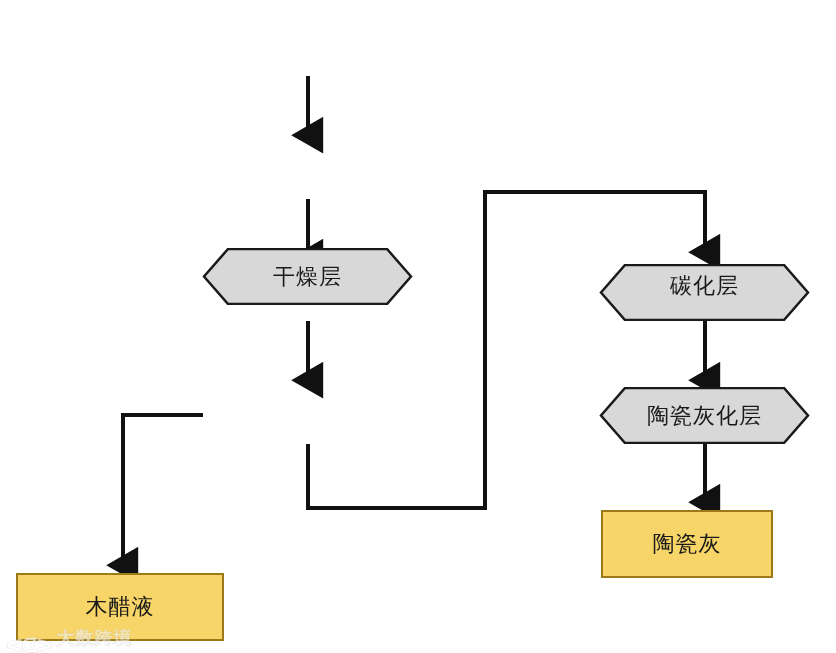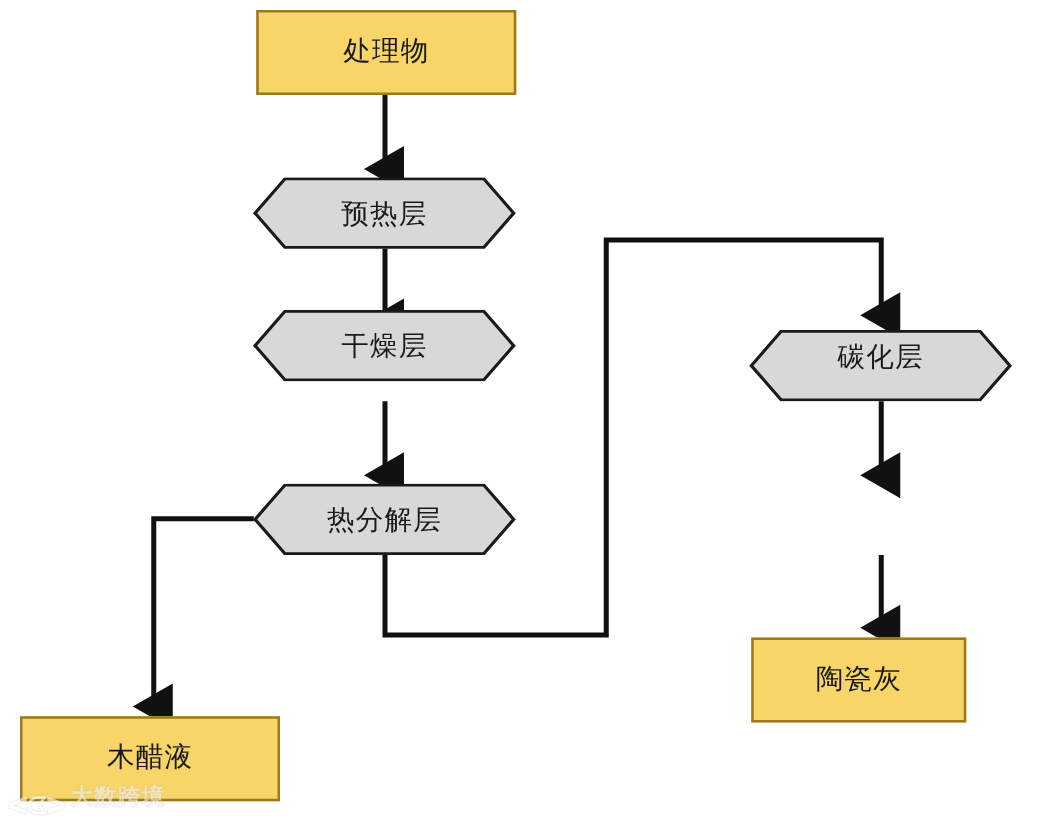--- a/index.html
+++ b/index.html
@@ -108,52 +108,43 @@
 
     <path d="M203,415 L123,415 L123,566" stroke="#111111" stroke-width="4" fill="none" marker-end="url(#arrow)"></path>
 
     <path d="M308,444 L308,508 L485,508 L485,192 L705,192 L705,253" stroke="#111111" stroke-width="4" fill="none" marker-end="url(#arrow)"></path>
 
     <path d="M705,321 L705,381" stroke="#111111" stroke-width="4" fill="none" marker-end="url(#arrow)"></path>
 
     <path d="M705,444 L705,503" stroke="#111111" stroke-width="4" fill="none" marker-end="url(#arrow)"></path>
   </svg>
 
-  <div class="node node-box" style="left:205px; top:8px; width:208px; height:68px;">
-    <span>处理物</span>
-  </div>
 
-  <div class="hexwrap" style="left:202px; top:142px; width:211px; height:57px;">
-    <svg width="211" height="57" viewBox="0 0 211 57">
-      <polygon points="26,1 185,1 209,28.5 185,56 26,56 2,28.5" fill="#D8D8D8" stroke="#1a1a1a" stroke-width="2.5"></polygon>
-    </svg>
-    <div class="hexlabel">预热层</div>
-  </div>
 
   <div class="hexwrap" style="left:202px; top:248px; width:211px; height:57px;">
     <svg width="211" height="57" viewBox="0 0 211 57">
       <polygon points="26,1 185,1 209,28.5 185,56 26,56 2,28.5" fill="#D8D8D8" stroke="#1a1a1a" stroke-width="2.5"></polygon>
     </svg>
     <div class="hexlabel">干燥层</div>
   </div>
 
-  <div class="hexwrap" style="left:202px; top:387px; width:211px; height:57px;">
-    <svg width="211" height="57" viewBox="0 0 211 57">
-      <polygon points="26,1 185,1 209,28.5 185,56 26,56 2,28.5" fill="#D8D8D8" stroke="#1a1a1a" stroke-width="2.5"></polygon>
-    </svg>
-    <div class="hexlabel">热分解层</div>
-  </div>
 
   <div class="hexwrap" style="left:599px; top:264px; width:211px; height:44px;">
     <svg width="211" height="57" viewBox="0 0 211 57">
       <polygon points="26,1 185,1 209,28.5 185,56 26,56 2,28.5" fill="#D8D8D8" stroke="#1a1a1a" stroke-width="2.5"></polygon>
     </svg>
     <div class="hexlabel">碳化层</div>
   </div>
 
+  <div class="hexwrap" style="left:599px; top:387px; width:211px; height:57px;">
+    <svg width="211" height="57" viewBox="0 0 211 57">
+      <polygon points="26,1 185,1 209,28.5 185,56 26,56 2,28.5" fill="#D8D8D8" stroke="#1a1a1a" stroke-width="2.5"></polygon>
+    </svg>
+    <div class="hexlabel">陶瓷灰化层</div>
+  </div>
 
   <div class="node node-box" style="left:601px; top:510px; width:172px; height:68px;">
     <span>陶瓷灰</span>
   </div>
 
   <div class="node node-box" style="left:16px; top:573px; width:208px; height:68px;">
     <span>木醋液</span>
   </div>
 
   <div id="watermark">

